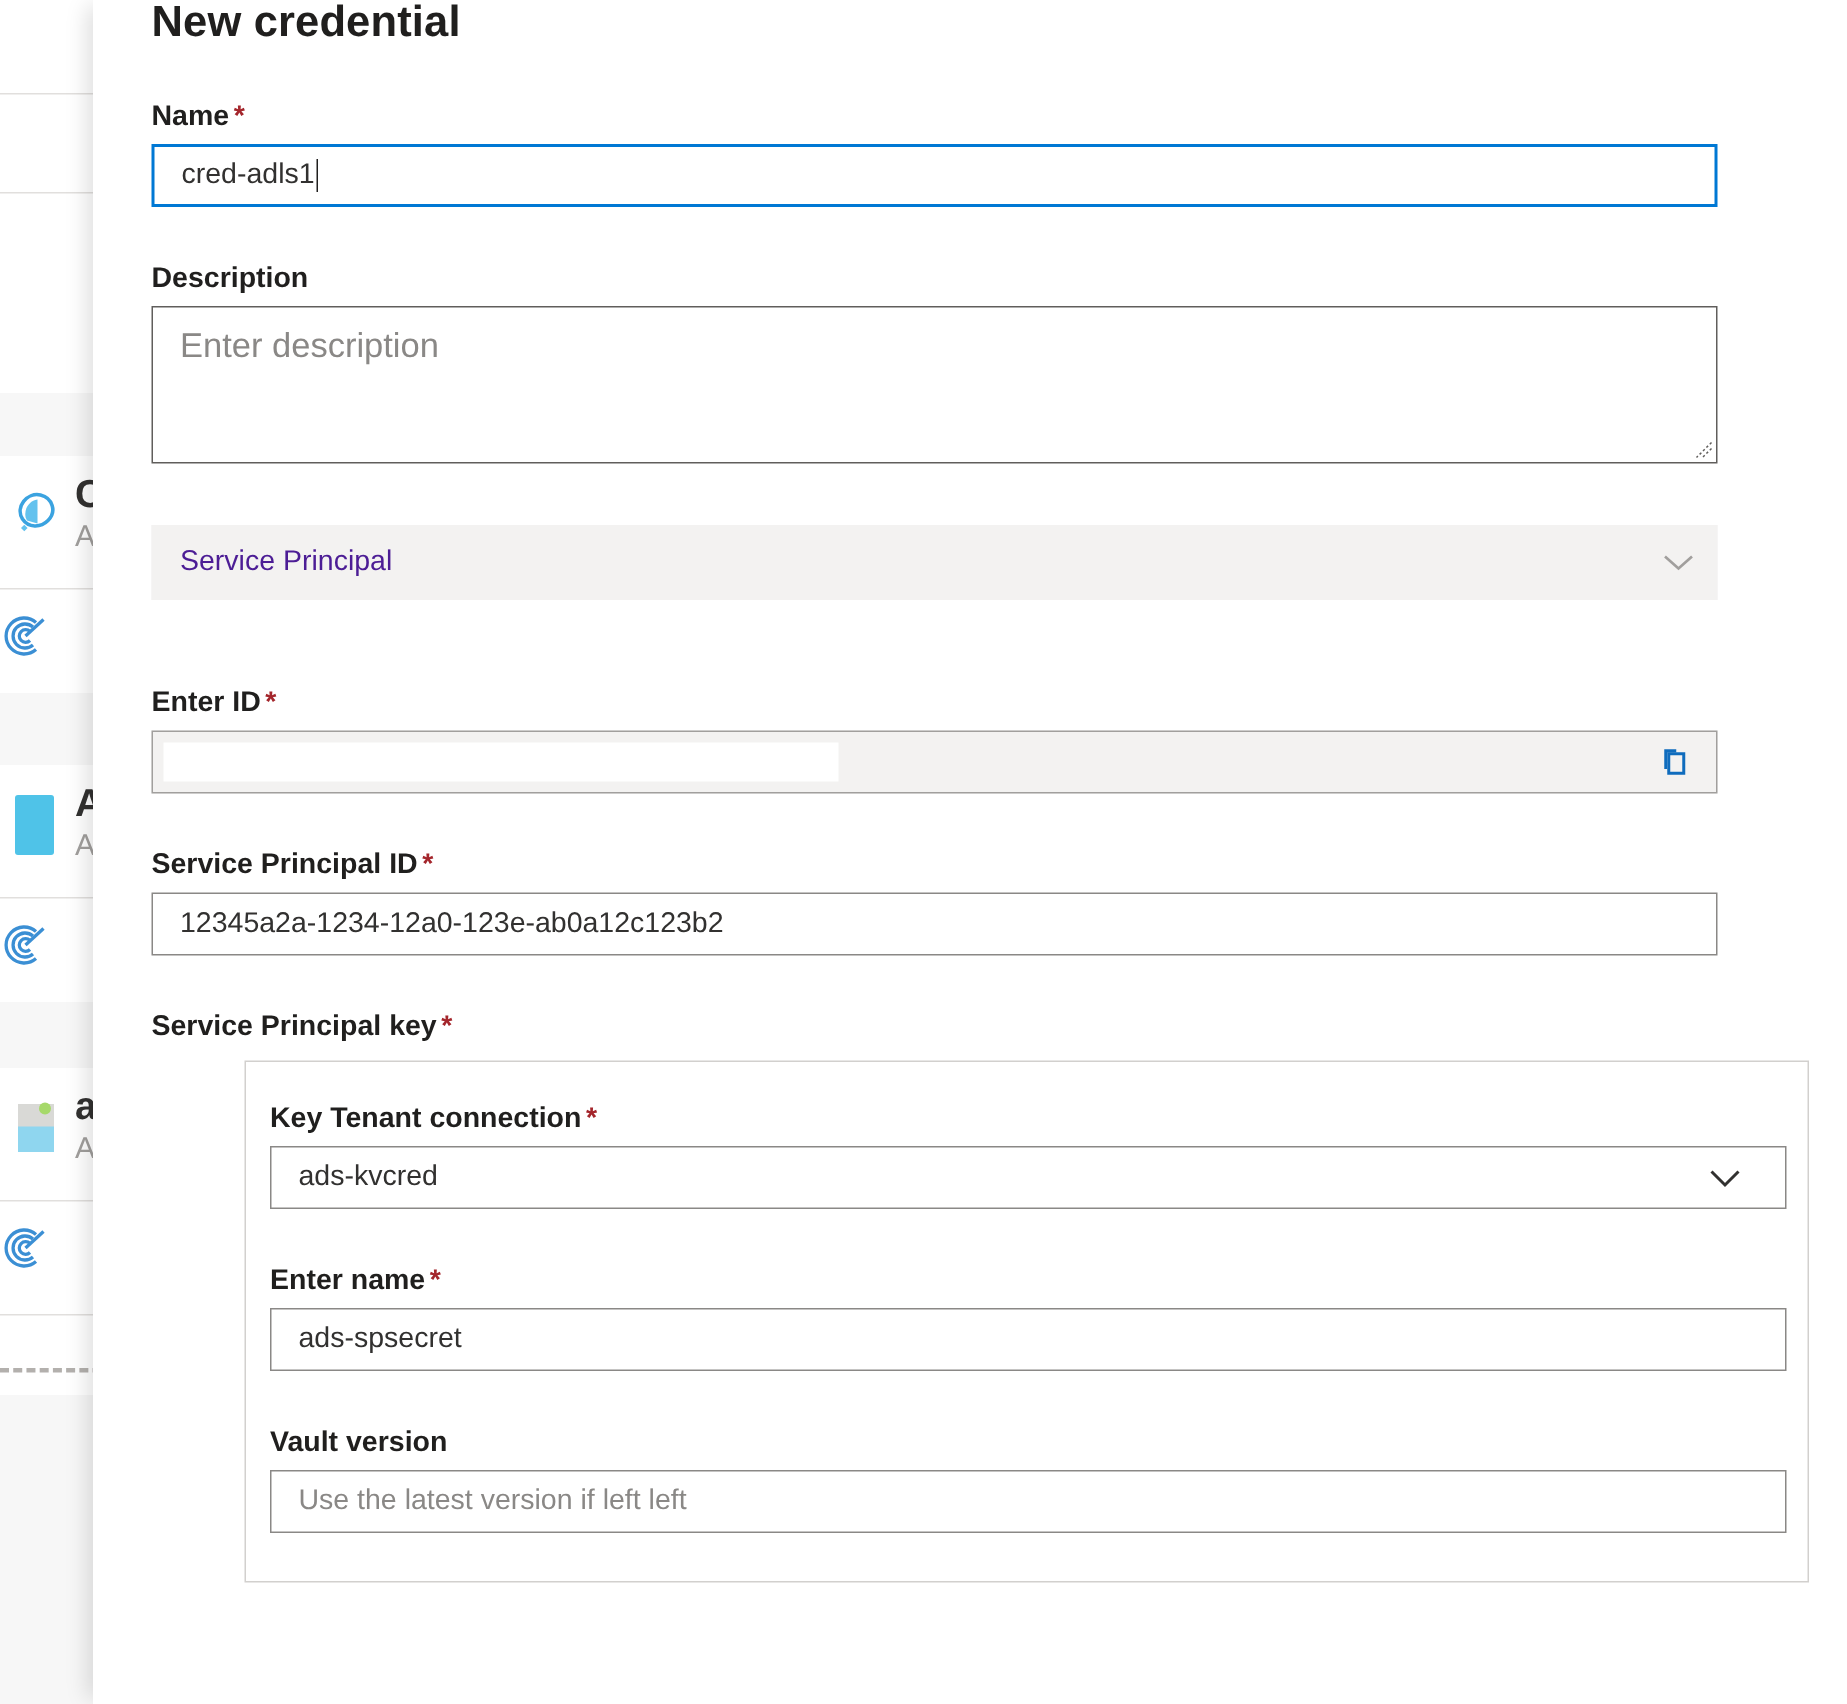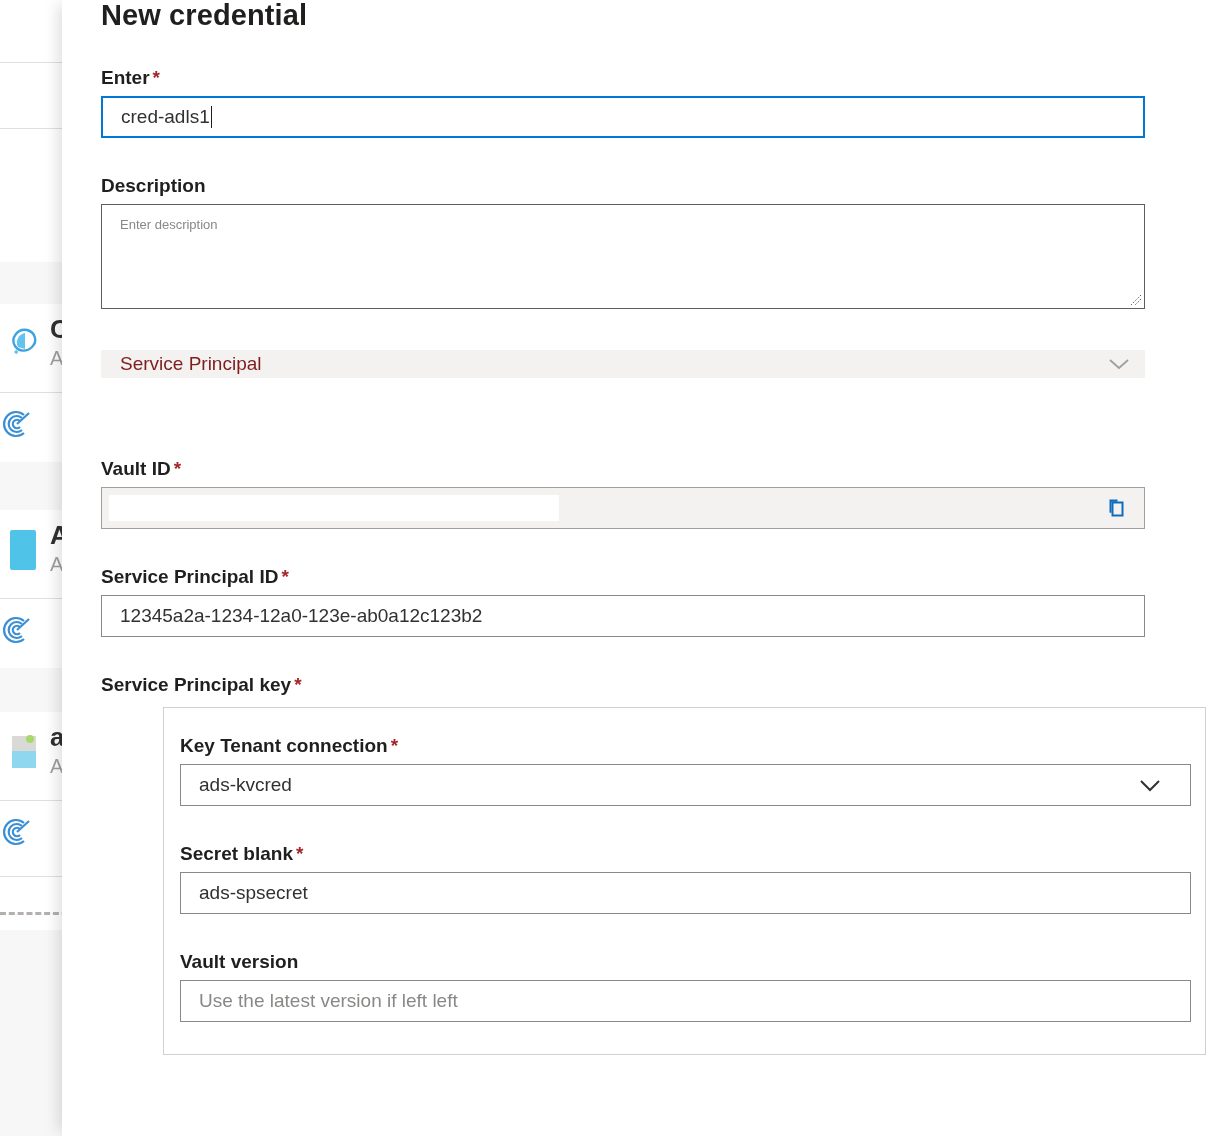--- a/index.html
+++ b/index.html
@@ -167,45 +167,45 @@
   }
   .ph { color: #8a8886; }
 
   .ta {
     box-sizing: border-box;
     width: 100%;
     height: 105px;
     border: 1px solid #605e5c;
     background: #ffffff;
     font-family: "Liberation Sans", sans-serif;
-    font-size: 13px;
+    font-size: 23px;
     color: #8a8886;
     padding: 12px 22px 0 18px;
     position: relative;
     overflow: hidden;
   }
   .resize-grip {
     position: absolute;
     right: 2px;
     bottom: 2px;
     width: 14px;
     height: 14px;
   }
 
   .dd-disabled {
     box-sizing: border-box;
     width: 100%;
-    height: 28px;
+    height: 50px;
     background: #f3f2f1;
     border: 1px solid #f3f2f1;
     display: flex;
     align-items: center;
     padding: 0 12px 0 18px;
     font-size: 19px;
-    color: #7f1d1d;
+    color: #4c1d95;
   }
   .dd-disabled .chev { margin-left: auto; }
 
   .dd {
     box-sizing: border-box;
     width: 100%;
     height: 42px;
     background: #ffffff;
     border: 1px solid #8a8886;
     display: flex;
@@ -352,21 +352,21 @@
 
   <div class="bg-band" style="top:930px;height:206px"></div>
 </div>
 
 <div class="panel">
 
   <h1 class="page-title">New credential</h1>
 
   <div class="row" style="top:66px">
     <label class="field-label">
-      <span>Enter</span><span class="req">*</span>
+      <span>Name</span><span class="req">*</span>
     </label>
     <div class="tb focused">
       <span>cred-adls1</span>
         <span class="caret"></span>
     </div>
   </div>
 
   <div class="row" style="top:174px">
     <label class="field-label">Description</label>
     <div class="ta">
@@ -384,21 +384,21 @@
       <span class="chev">
         <svg width="26" height="16" viewBox="0 0 26 16" xmlns="http://www.w3.org/2000/svg">
           <polyline points="4,4 13,12 22,4" fill="none" stroke="#a19f9d" stroke-width="1.8"></polyline>
         </svg>
       </span>
     </div>
   </div>
 
   <div class="row" style="top:457px">
     <label class="field-label">
-      <span>Vault ID</span><span class="req">*</span>
+      <span>Enter ID</span><span class="req">*</span>
     </label>
     <div class="tenant-field">
       <span class="redacted"></span>
       <span class="copy-btn">
         <svg width="24" height="24" viewBox="0 0 24 24" xmlns="http://www.w3.org/2000/svg">
           <path d="M4.5 3.5 h8 v2.2 h-6 v11 h-2 Z" fill="#0f6cbd"></path>
           <rect x="7.5" y="6.5" width="10" height="13" fill="none" stroke="#0f6cbd" stroke-width="2"></rect>
         </svg>
       </span>
     </div>
@@ -430,21 +430,21 @@
         <span class="chev">
           <svg width="28" height="18" viewBox="0 0 28 18" xmlns="http://www.w3.org/2000/svg">
             <polyline points="5,5 14,14 23,5" fill="none" stroke="#323130" stroke-width="2"></polyline>
           </svg>
         </span>
       </div>
     </div>
 
     <div class="gfield" style="top:134px">
       <label class="field-label">
-        <span>Secret blank</span><span class="req">*</span>
+        <span>Enter name</span><span class="req">*</span>
       </label>
       <div class="tb tb-light">
         <span>ads-spsecret</span>
       </div>
     </div>
 
     <div class="gfield" style="top:242px">
       <label class="field-label">Vault version</label>
       <div class="tb tb-light">
         <span class="ph">Use the latest version if left left</span>

